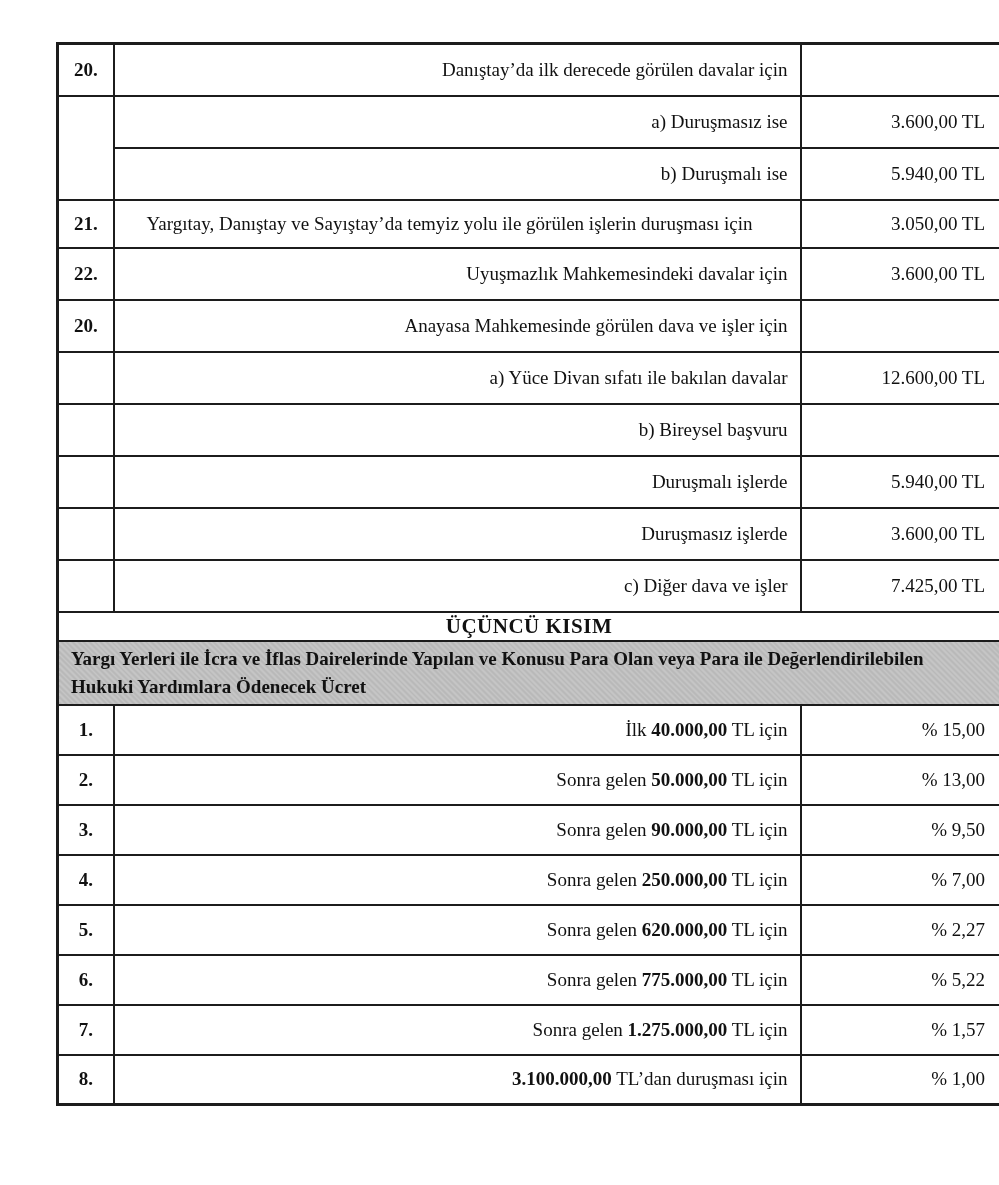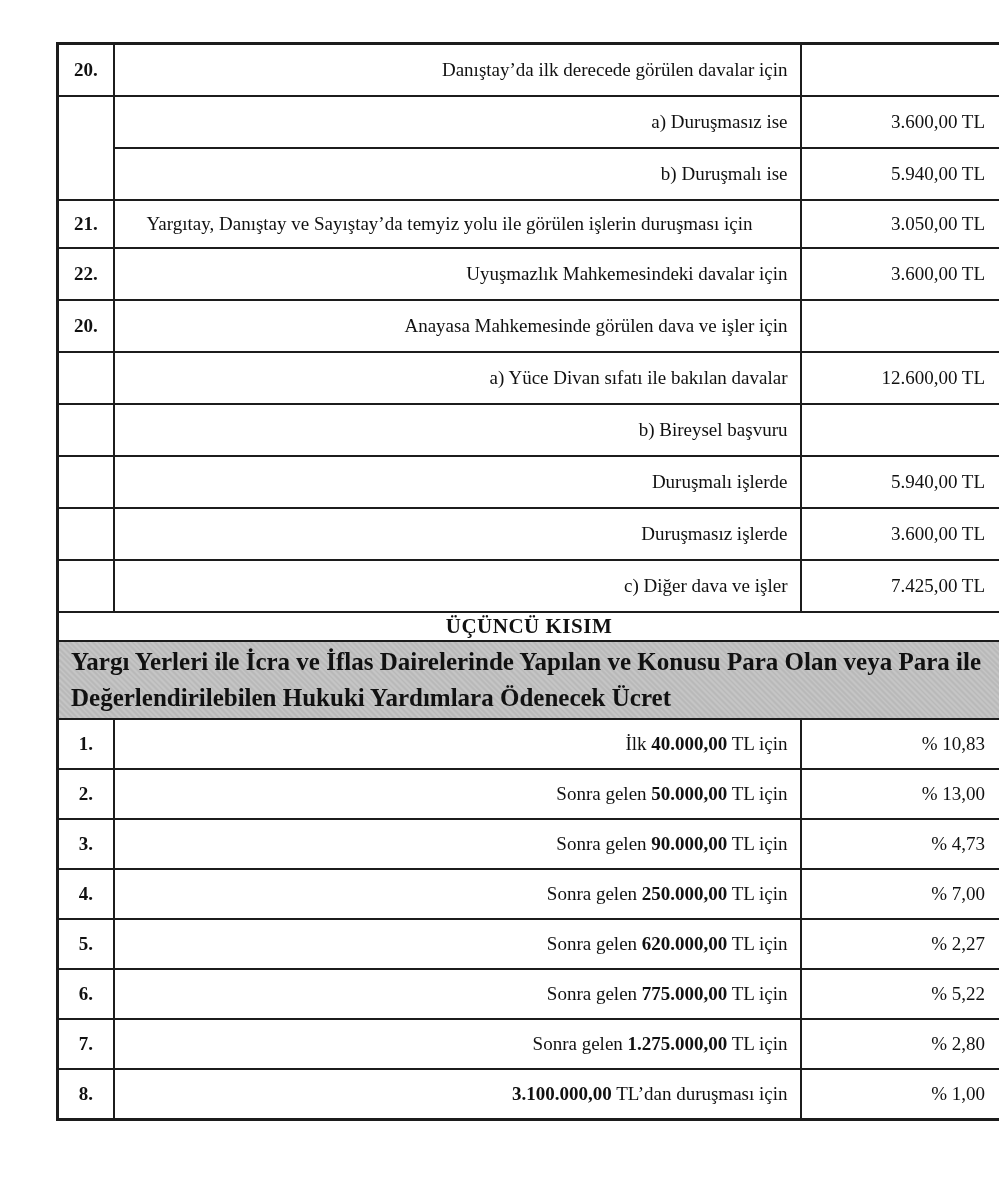--- a/index.html
+++ b/index.html
@@ -62,21 +62,21 @@
     font-weight: bold;
     font-size: 21px;
     letter-spacing: 0.5px;
   }
   tr.r-grayhdr { height: 64px; }
   td.grayhdr {
     background:
       repeating-linear-gradient(45deg, rgba(0,0,0,0.05) 0 2px, rgba(255,255,255,0.04) 2px 4px),
       var(--header-bg, #c3c3c3);
     font-weight: bold;
-    font-size: 25px;
+    font-size: 19px;
     line-height: 1.45;
     padding: 2px 12px;
   }
   .b { font-weight: bold; }
 </style>
 </head>
 <body>
 
 <div class="page">
   <table class="tariff">
@@ -149,51 +149,51 @@
         <td class="kisim" colspan="3">ÜÇÜNCÜ KISIM</td>
       </tr>
 
       <tr class="r-grayhdr">
         <td class="grayhdr" colspan="3">Yargı Yerleri ile İcra ve İflas Dairelerinde Yapılan ve Konusu Para Olan veya Para ile Değerlendirilebilen Hukuki Yardımlara Ödenecek Ücret</td>
       </tr>
 
       <tr class="r-pct">
         <td class="num">1.</td>
         <td class="desc"><span>İlk </span><span class="b">40.000,00</span><span> TL için</span></td>
-        <td class="val">% 10,83</td>
+        <td class="val">% 15,00</td>
       </tr>
       <tr class="r-pct">
         <td class="num">2.</td>
         <td class="desc"><span>Sonra gelen </span><span class="b">50.000,00</span><span> TL için</span></td>
         <td class="val">% 13,00</td>
       </tr>
       <tr class="r-pct">
         <td class="num">3.</td>
         <td class="desc"><span>Sonra gelen </span><span class="b">90.000,00</span><span> TL için</span></td>
-        <td class="val">% 4,73</td>
+        <td class="val">% 9,50</td>
       </tr>
       <tr class="r-pct">
         <td class="num">4.</td>
         <td class="desc"><span>Sonra gelen </span><span class="b">250.000,00</span><span> TL için</span></td>
         <td class="val">% 7,00</td>
       </tr>
       <tr class="r-pct">
         <td class="num">5.</td>
         <td class="desc"><span>Sonra gelen </span><span class="b">620.000,00</span><span> TL için</span></td>
         <td class="val">% 2,27</td>
       </tr>
       <tr class="r-pct">
         <td class="num">6.</td>
         <td class="desc"><span>Sonra gelen </span><span class="b">775.000,00</span><span> TL için</span></td>
         <td class="val">% 5,22</td>
       </tr>
       <tr class="r-pct">
         <td class="num">7.</td>
         <td class="desc"><span>Sonra gelen </span><span class="b">1.275.000,00</span><span> TL için</span></td>
-        <td class="val">% 2,80</td>
+        <td class="val">% 1,57</td>
       </tr>
       <tr class="r-pct">
         <td class="num">8.</td>
         <td class="desc"><span></span><span class="b">3.100.000,00</span><span> TL’dan duruşması için</span></td>
         <td class="val">% 1,00</td>
       </tr>
     </tbody>
   </table>
 </div>
 

